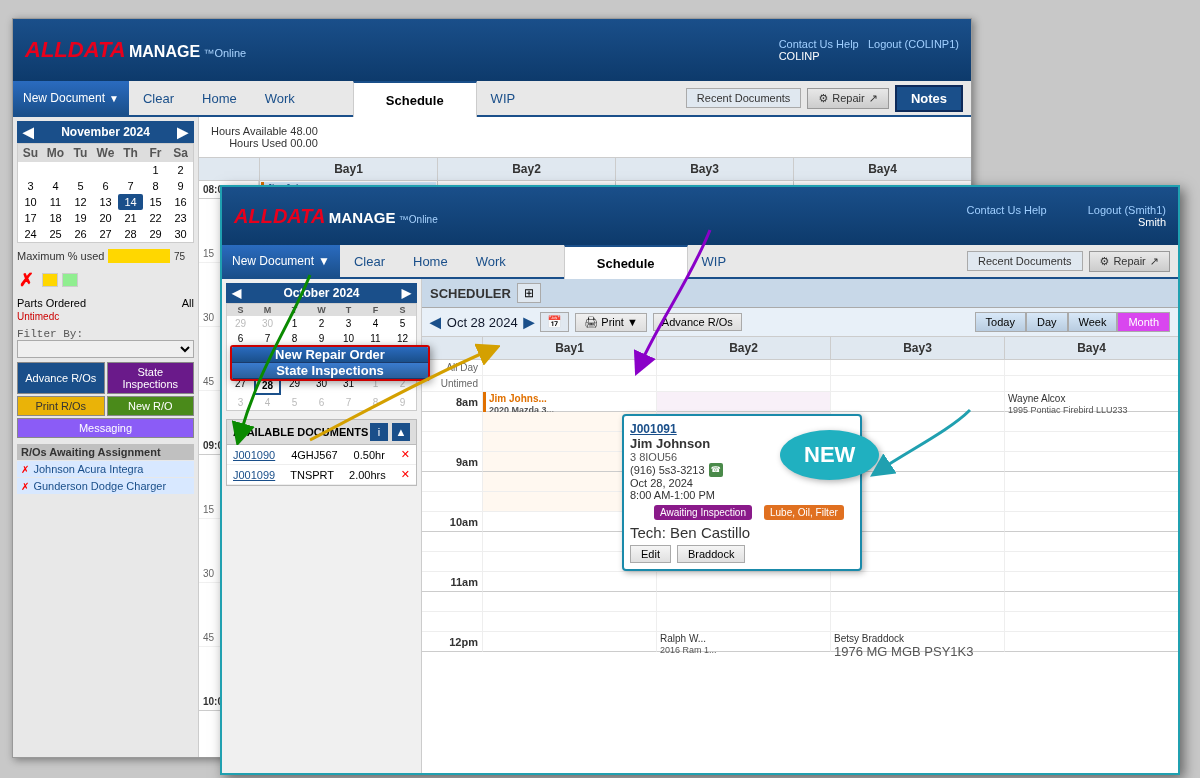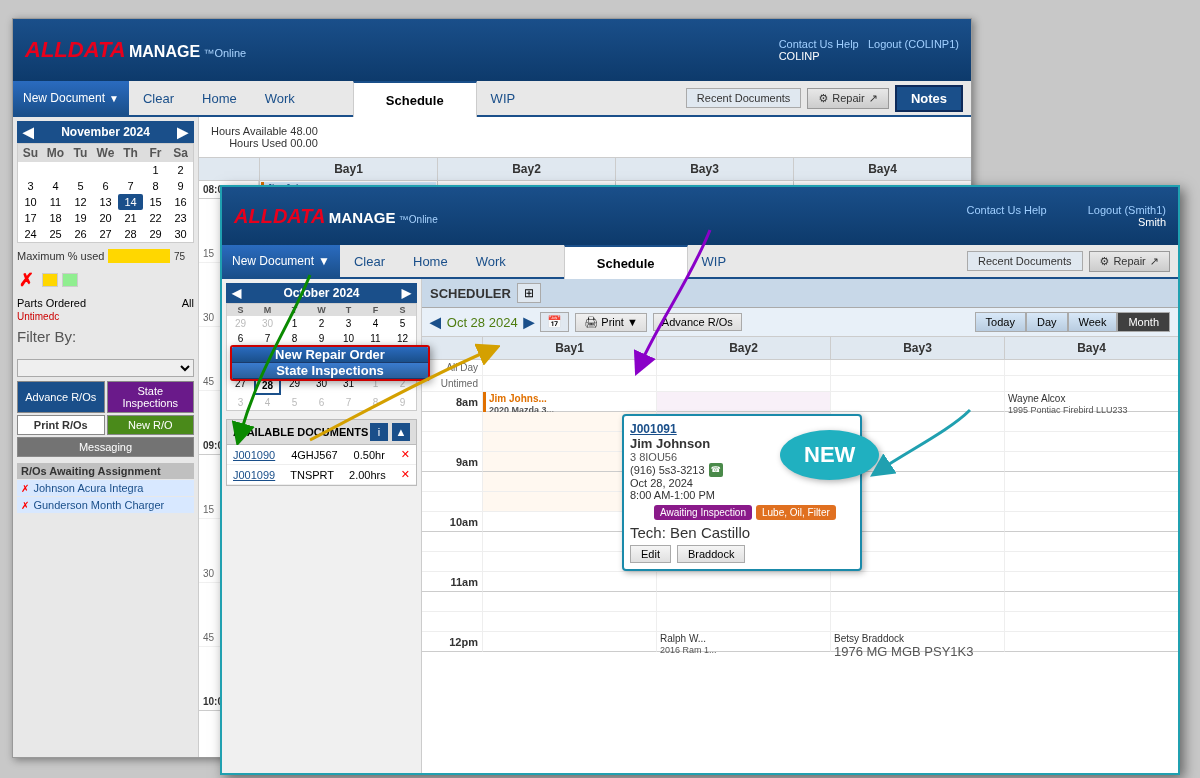--- a/index.html
+++ b/index.html
@@ -137,28 +137,28 @@
     .cal-day.today { background: #1a4f8a; color: white; border-radius: 2px; }
 
     .sidebar-stats { margin-top: 6px; font-size: 11px; }
     .stats-row { display: flex; gap: 4px; align-items: center; margin: 2px 0; }
     .stats-label { color: #333; }
     .stats-bar { height: 14px; background: #ffd700; flex: 1; position: relative; }
     .stats-val { font-size: 10px; color: #333; min-width: 20px; text-align: left; }
     .x-icon { color: red; font-size: 18px; font-weight: bold; margin: 4px 2px; }
     .parts-row { display: flex; justify-content: space-between; font-size: 11px; margin: 2px 0; }
 
-    .filter-label { font-size: 15px; color: #555; margin-top: 6px; margin-bottom: 14px; }
+    .filter-label { font-size: 11px; color: #555; margin-top: 6px; margin-bottom: 0; font-family: Liberation Mono, monospace; }
     .filter-select { width: 100%; font-size: 11px; border: 1px solid #aaa; padding: 1px; }
 
     .sidebar-btns { display: grid; grid-template-columns: 1fr 1fr; gap: 2px; margin-top: 4px; }
     .sb-btn { font-size: 11px; padding: 3px 4px; border: 1px solid #888; cursor: pointer; text-align: center; }
     .sb-btn.blue { background: #1a4f8a; color: white; }
-    .sb-btn.orange { background: #737373; color: white; }
-    .sb-btn.yellow { background: #ffffff; color: #333; font-weight: bold; }
+    .sb-btn.orange { background: #8b5cf6; color: white; }
+    .sb-btn.yellow { background: #eab308; color: #333; }
     .sb-btn.green { background: #4a8a1a; color: white; }
     .sb-btn.purple { background: #6a1a8a; color: white; }
 
     .ros-section { margin-top: 6px; }
     .ros-title { font-size: 11px; font-weight: bold; color: #333; background: #c0c0c0; padding: 2px 4px; }
     .ro-item { font-size: 11px; color: #1a4f8a; background: #d8e8ff; padding: 2px 4px; margin: 1px 0; display: flex; align-items: center; gap: 4px; cursor: pointer; }
     .ro-item .flag { color: red; font-size: 10px; }
 
     
     .main-area {
@@ -281,26 +281,26 @@
 
     .date-nav-bar {
       background: #e8f0f8;
       border-bottom: 1px solid #ccc;
       display: flex;
       align-items: center;
       padding: 4px 8px;
       gap: 6px;
     }
     .date-nav-btn { background: none; border: none; cursor: pointer; color: #1a4f8a; font-size: 14px; font-weight: bold; }
-    .date-display { font-size: 13px; color: #4d7c0f; }
+    .date-display { font-size: 13px; color: #0f172a; }
     .print-btn { background: linear-gradient(180deg, #f0f0f0 0%, #ddd 100%); border: 1px solid #aaa; padding: 2px 8px; cursor: pointer; font-size: 11px; display: flex; align-items: center; gap: 3px; }
     .advance-btn { background: linear-gradient(180deg, #f0f0f0 0%, #ddd 100%); border: 1px solid #aaa; padding: 2px 8px; cursor: pointer; font-size: 11px; }
     .view-btns { margin-left: auto; display: flex; }
     .view-btn { background: linear-gradient(180deg, #d8e8f8 0%, #b8cce0 100%); border: 1px solid #aaa; padding: 3px 10px; cursor: pointer; font-size: 11px; }
-    .view-btn.active { background: #404040; color: white; }
+    .view-btn.active { background: #d946ef; color: white; }
 
     .sched-cols { display: grid; grid-template-columns: 60px 1fr 1fr 1fr 1fr; background: #e0e8f0; border-bottom: 1px solid #ccc; }
     .sched-col-hdr { text-align: center; font-size: 12px; font-weight: bold; padding: 4px 0; border-left: 1px solid #ccc; color: #333; }
     .sched-col-hdr:first-child { border-left: none; }
 
     .all-day-row { display: grid; grid-template-columns: 60px 1fr 1fr 1fr 1fr; border-bottom: 1px solid #eee; }
     .all-day-label { font-size: 10px; color: #666; padding: 2px 4px; text-align: right; }
     .all-day-cell { border-left: 1px solid #eee; }
     .untimed-row { display: grid; grid-template-columns: 60px 1fr 1fr 1fr 1fr; border-bottom: 1px solid #eee; }
     .untimed-label { font-size: 10px; color: #666; padding: 2px 4px; text-align: right; }
@@ -324,21 +324,21 @@
       z-index: 20;
       box-shadow: 2px 2px 6px rgba(0,0,0,0.3);
       top: 0; left: 0;
     }
     .appt-card-id { color: #1a4f8a; font-weight: bold; font-size: 12px; cursor: pointer; text-decoration: underline; }
     .appt-card-name { font-weight: bold; font-size: 13px; color: #333; }
     .appt-card-vehicle { font-size: 11px; color: #555; }
     .appt-card-phone { font-size: 11px; color: #333; display: flex; align-items: center; gap: 4px; }
     .appt-card-date { font-size: 11px; color: #333; }
     .appt-card-time { font-size: 11px; color: #333; }
-    .appt-card-tags { display: flex; gap: 4px; margin: 4px 0; flex-wrap: wrap; padding-left: 24px; }
+    .appt-card-tags { display: flex; gap: 12px; margin: 4px 0; flex-wrap: wrap; padding-left: 24px; }
     .tag { font-size: 10px; padding: 2px 6px; border-radius: 3px; color: white; }
     .tag.purple { background: #8a1a8a; }
     .tag.orange { background: #e07020; }
     .appt-card-tech { font-size: 15px; color: #333; }
     .appt-card-btns { display: flex; gap: 6px; margin-top: 4px; }
     .appt-btn { font-size: 11px; padding: 2px 10px; border: 1px solid #aaa; cursor: pointer; background: linear-gradient(180deg, #f5f5f5 0%, #e0e0e0 100%); }
 
     
     .new-ro-popup {
       position: absolute;
@@ -528,21 +528,21 @@
       </div>
       
       <div class="ros-section">
         <div class="ros-title">R/Os Awaiting Assignment</div>
         <div class="ro-item">
           <span class="flag">✗</span>
           <span>Johnson Acura Integra</span>
         </div>
         <div class="ro-item">
           <span class="flag">✗</span>
-          <span>Gunderson Month Charger</span>
+          <span>Gunderson Dodge Charger</span>
         </div>
       </div>
     </div>
 
     <div class="main-area">
       <div class="date-header">
         <div class="hours-info">
           <div>Hours Available 48.00</div>
           <div>Hours Used 00.00</div>
         </div>

